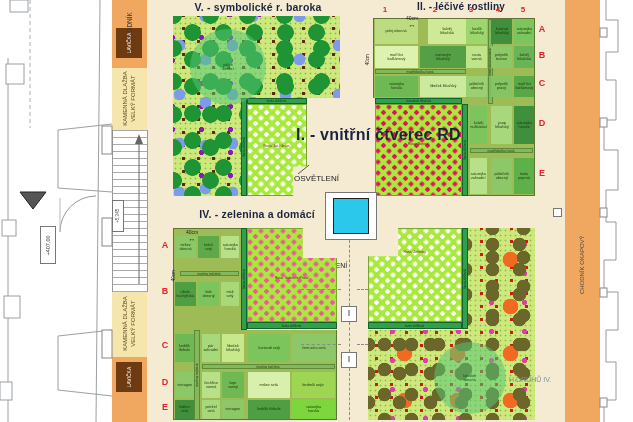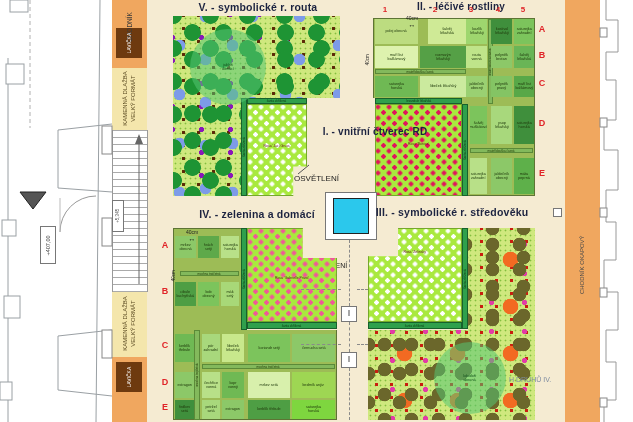--- a/index.html
+++ b/index.html
@@ -309,25 +309,24 @@
     <div class="cell" style="left: 292px; top: 400px; width: 43px; height: 19px; background: rgb(126, 214, 63);">
       <span class="celltxt">saturejka horská</span>
     </div>
     <div class="dashv" style="left: 349px; top: 240px; height: 66px;"></div>
     <div class="dashv" style="left: 349px; top: 322px; height: 30px;"></div>
     <div class="dashv" style="left: 349px; top: 368px; height: 52px;"></div>
     <div class="dashh" style="left: 301px; top: 289px; width: 40px;"></div>
     <div class="dashh" style="left: 301px; top: 344px; width: 40px;"></div>
     <div class="dashh" style="left: 357px; top: 289px; width: 11px;"></div>
     <div class="dashh" style="left: 357px; top: 344px; width: 11px;"></div>
-    <div class="txt title center" style="left: 178px; top: 1px; font-size: 10.5px; width: 160px;">V. - symbolické r. routa</div>
+    <div class="txt title center" style="left: 178px; top: 1px; font-size: 10.5px; width: 160px;">V. - symbolické r. baroka</div>
     <div class="txt title center" style="left: 381px; top: 1px; font-size: 10px; width: 160px;">II. - léčivé rostliny</div>
-    <div class="txt title center" style="left: 311px; top: 126px; font-size: 10px; width: 128px;">I. - vnitřní čtverec RD</div>
+    <div class="txt title center" style="left: 296px; top: 126px; font-size: 16px; width: 128px;">I. - vnitřní čtverec RD</div>
     <div class="txt title center" style="left: 177px; top: 208px; font-size: 10.5px; width: 160px;">IV. - zelenina a domácí</div>
-    <div class="txt title center" style="left: 366px; top: 206px; font-size: 10.5px; width: 172px;">III. - symbolické r. středověku</div>
     <div class="txt" style="left: 294px; top: 174px; font-size: 8px; color: rgb(26, 26, 26);">OSVĚTLENÍ</div>
     <div class="txt" style="left: 308px; top: 262px; font-size: 7px; color: rgb(26, 26, 26); z-index: 1;">OSVĚTLENÍ</div>
     <div class="txt" style="left: 509px; top: 376px; font-size: 7px; color: rgb(126, 140, 160);">H DRUHŮ IV.</div>
     <div class="txt center" style="left: 402px; top: 15px; font-size: 5px; width: 20px; color: rgb(34, 34, 34);">40cm</div>
     <div class="txt center" style="left: 402px; top: 21px; font-size: 7px; width: 20px; color: rgb(17, 17, 17);">↔</div>
     <div class="txt center" style="left: 182px; top: 229px; font-size: 5px; width: 20px; color: rgb(34, 34, 34);">40cm</div>
     <div class="txt center" style="left: 182px; top: 235px; font-size: 7px; width: 20px; color: rgb(17, 17, 17);">↔</div>
     <div class="txt red center" style="left: 380px; top: 5px; font-size: 8px; width: 10px;">1</div>
     <div class="txt red center" style="left: 430px; top: 5px; font-size: 8px; width: 10px;">2</div>
     <div class="txt red center" style="left: 466px; top: 5px; font-size: 8px; width: 10px;">3</div>

